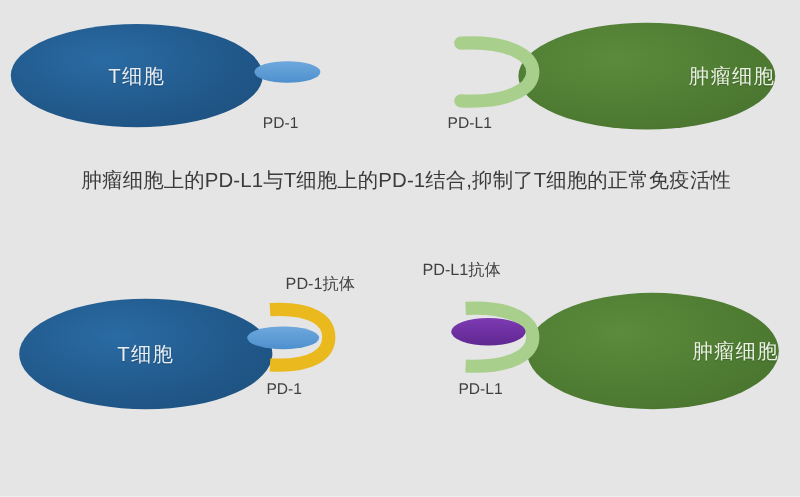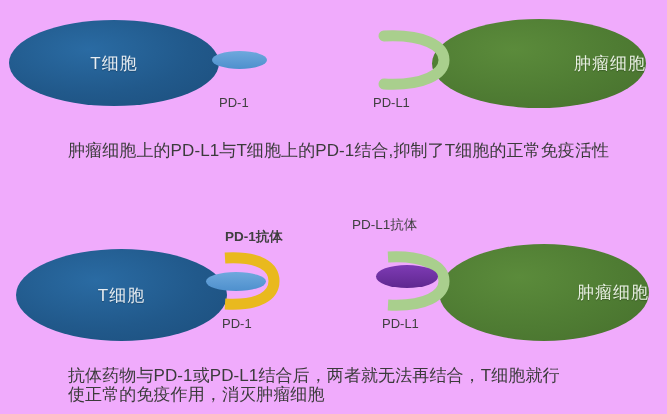--- a/index.html
+++ b/index.html
@@ -8,21 +8,21 @@
     padding: 0;
     background: #ffffff;
   }
   body {
     font-family: "Liberation Sans", "DejaVu Sans", sans-serif;
   }
   #diagram {
     position: relative;
     width: 667px;
     height: 414px;
-    background: #f0abfc;
+    background: #e5e5e5;
     overflow: hidden;
   }
 
   
   .cell {
     position: absolute;
     border-radius: 50%;
     display: flex;
     align-items: center;
     justify-content: center;
@@ -116,21 +116,21 @@
   </div>
 
   <div class="label" style="left:373px; top:95px;">PD-L1</div>
 
   <div class="cell cell-tumor" id="tumor-cell-top">
     <span class="cell-label">肿瘤细胞</span>
   </div>
 
   <div class="caption" id="caption-top">肿瘤细胞上的PD-L1与T细胞上的PD-1结合,抑制了T细胞的正常免疫活性</div>
 
-  <div class="label label-cn" style="left:225px; top:228px;font-weight:bold;">PD-1抗体</div>
+  <div class="label label-cn" style="left:238px; top:228px;">PD-1抗体</div>
 
   <div class="label label-cn" style="left:352px; top:216px;">PD-L1抗体</div>
 
   <div class="cell cell-t" id="t-cell-bottom">
     <span class="cell-label">T细胞</span>
   </div>
 
   <div class="shape c-shape" id="pd1-antibody-shape" style="left:222px; top:252px; width:58px; height:58px; z-index:3;">
     <svg width="58" height="58" viewBox="0 0 58 58" aria-hidden="true">
       <path d="M3 6 C 38 4, 52 15, 52 29 C 52 43, 38 54, 3 52" fill="none" stroke="#e9b91e" stroke-width="11" stroke-linecap="butt"></path>
@@ -148,15 +148,14 @@
   </div>
 
   <div class="shape pdl1-antibody-ellipse" id="pdl1-antibody-shape" style="left:376px; top:265px; width:62px; height:23px; z-index:4;"></div>
 
   <div class="label" style="left:382px; top:316px;">PD-L1</div>
 
   <div class="cell cell-tumor" id="tumor-cell-bottom">
     <span class="cell-label">肿瘤细胞</span>
   </div>
 
-  <div class="caption" id="caption-bottom">抗体药物与PD-1或PD-L1结合后，两者就无法再结合，T细胞就行使正常的免疫作用，消灭肿瘤细胞</div>
 
 </div>
 
 </body></html>

